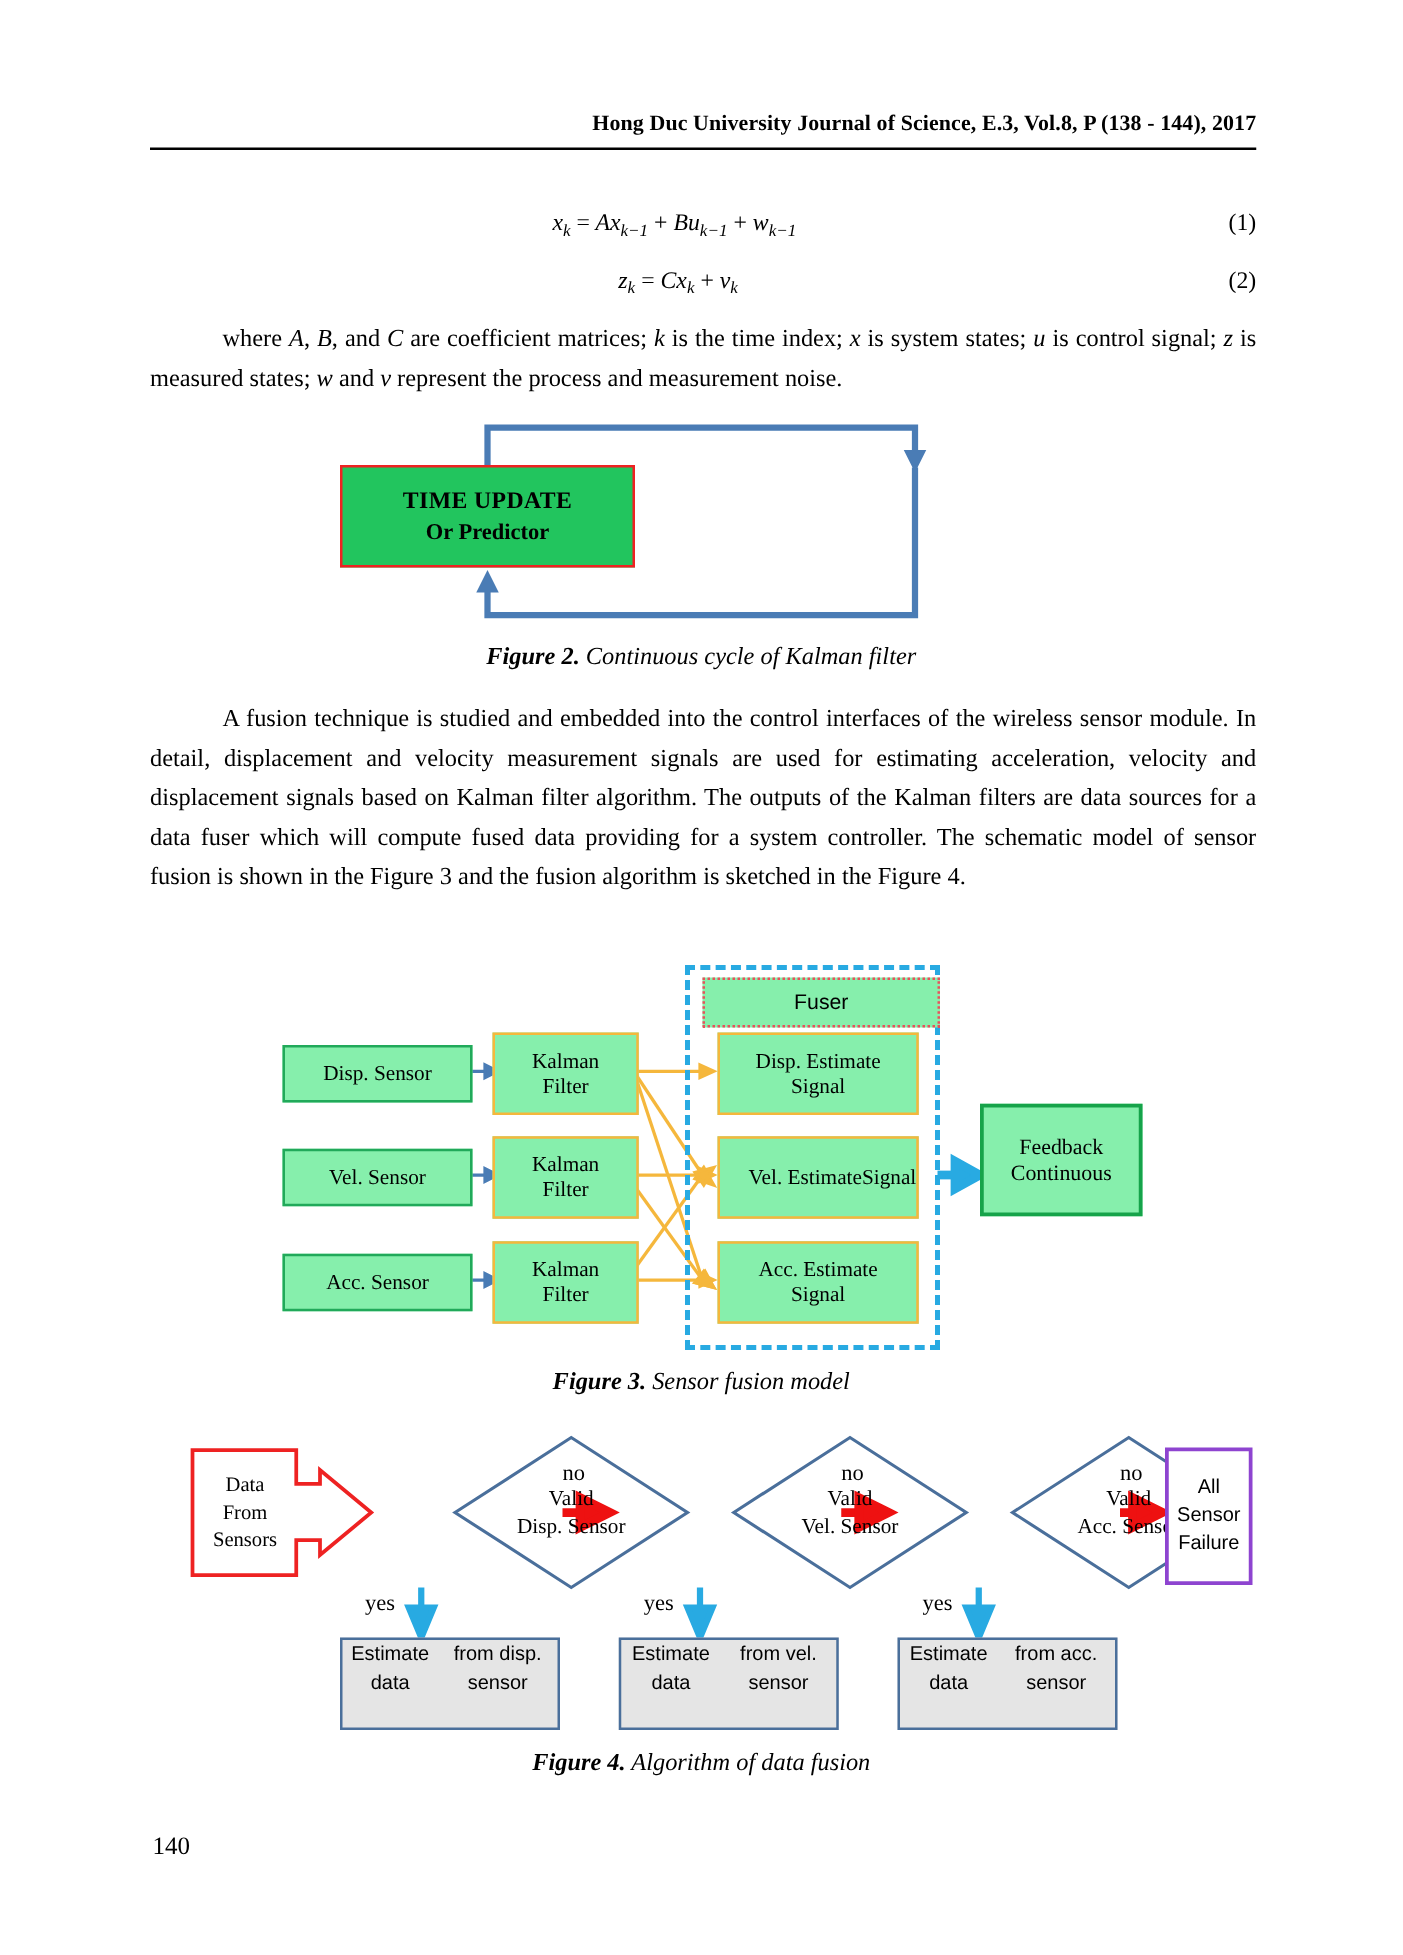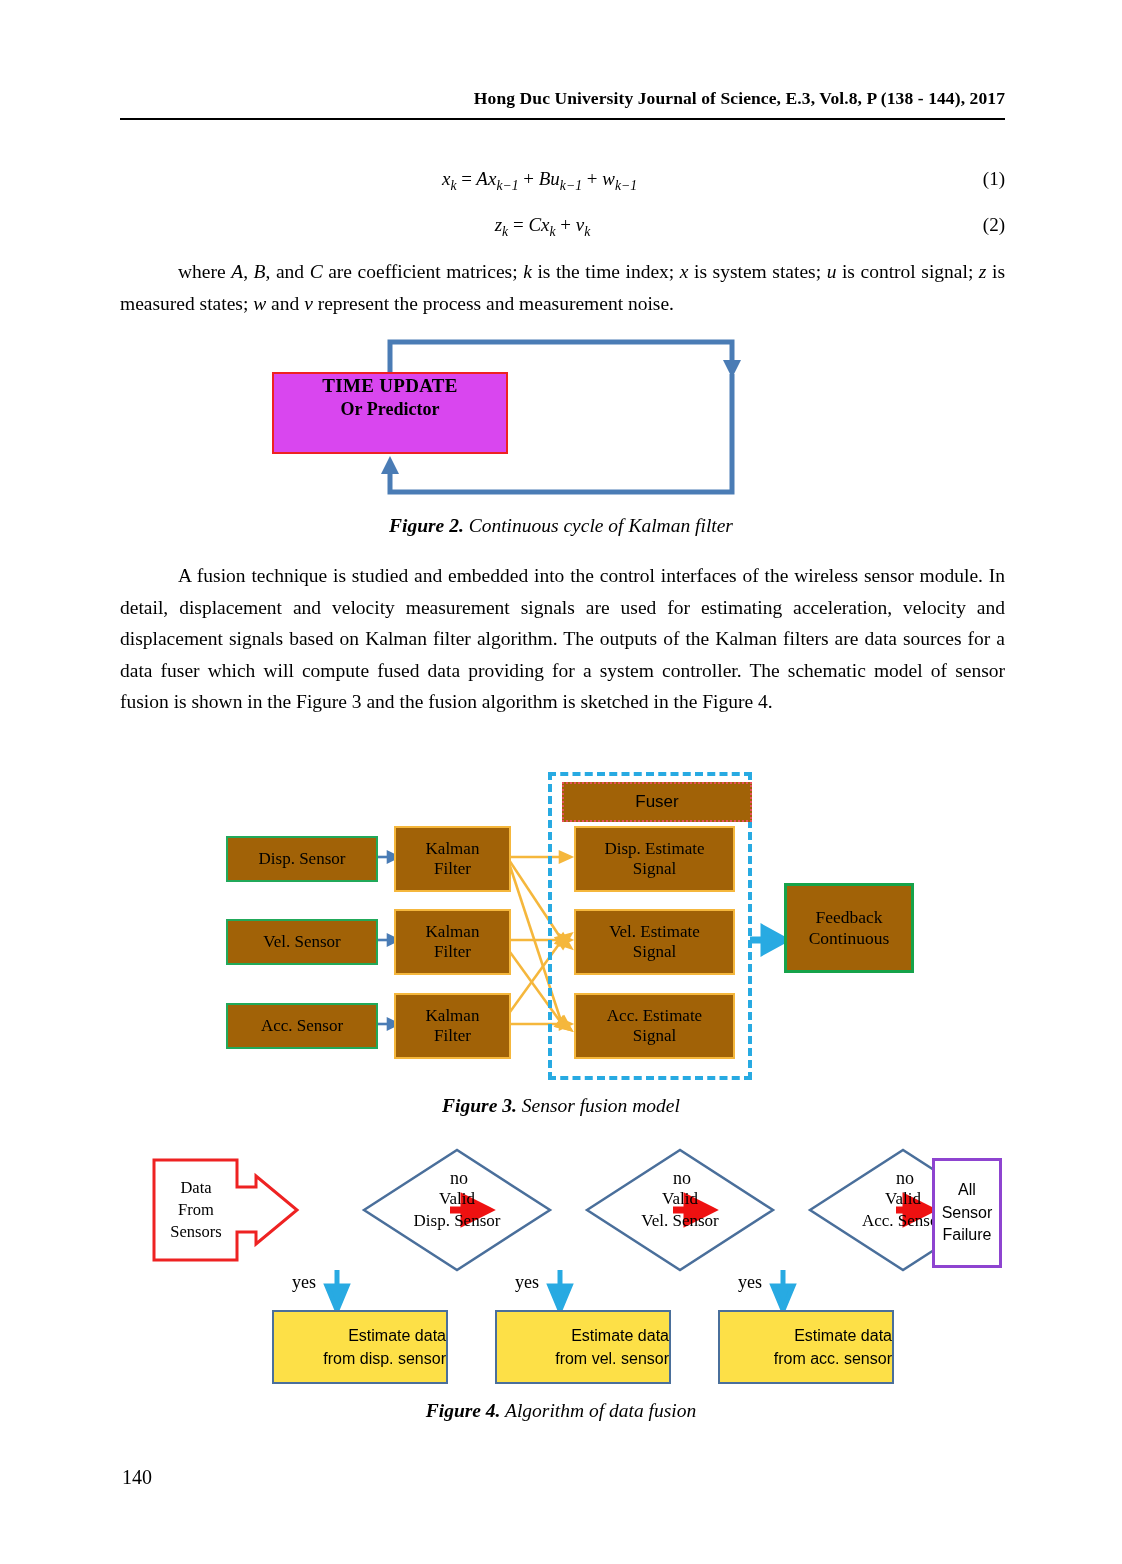--- a/index.html
+++ b/index.html
@@ -102,25 +102,25 @@
   #figure2 {
     position: absolute;
     left: 262px;
     top: 330px;
     width: 600px;
     height: 175px;
   }
   .f2-box {
     position: absolute;
     border: 2.5px solid #ee2222;
-    background: #d946ef;
+    background: #22c55e;
     display: flex;
     flex-direction: column;
     align-items: center;
-    justify-content: flex-start;
+    justify-content: center;
     font-family: "Liberation Serif", serif;
     font-weight: bold;
     line-height: 1.28;
     z-index: 3;
   }
   .f2-box .l1 { font-size: 19px; letter-spacing: 0.3px; }
   .f2-box .l2 { font-size: 18px; }
   #f2-time-update  { left: 10px;  top: 42px; width: 232px; height: 78px; }
   #f2-meas-update  { left: 344px; top: 42px; width: 248px; height: 78px; }
 
@@ -131,21 +131,21 @@
     top: 768px;
     width: 700px;
     height: 320px;
   }
   .f3-label {
     position: absolute;
     display: flex;
     align-items: center;
     justify-content: center;
     text-align: center;
-    background: #a16207;
+    background: #86efac;
     font-family: "Liberation Serif", serif;
     line-height: 1.2;
     z-index: 4;
   }
   .f3-green { border: 2.5px solid #21a95a; font-size: 17px; }
   .f3-green-thick { border: 3.5px solid #16a34a; font-size: 17.5px; }
   .f3-orange { border: 2.5px solid #f5b73c; font-size: 17px; }
   #f3-fuser {
     border: 2.5px dotted #e8515b;
     font-size: 17px;
@@ -180,24 +180,24 @@
     justify-content: center;
     text-align: left;
     font-family: "Liberation Serif", serif;
     font-size: 17px;
     line-height: 1.3;
     pointer-events: none;
   }
   .f4-estbox {
     position: absolute;
     border: 2.5px solid #4a6f9b;
-    background: #fde047;
-    display: flex;
-    flex-direction: column;
-    align-items: flex-end;
+    background: #e5e5e5;
+    display: flex;
+    flex-direction: row;
+    align-items: flex-start;
     justify-content: center;
     text-align: center;
     font-family: "Liberation Sans", sans-serif;
     font-size: 16px;
     line-height: 1.45;
     z-index: 3;
   }
   #f4-data-box {
     position: absolute;
     display: flex;
@@ -347,21 +347,21 @@
   </div>
 
   <div id="f3-fuser" class="f3-label" style="left:340px; top:14px; width:186px; height:36px;">
     <span>Fuser</span>
   </div>
 
   <div class="f3-label f3-orange" style="left:352px; top:58px; width:157px; height:62px; flex-direction:column;">
     <span>Disp. Estimate</span>
     <span>Signal</span>
   </div>
-  <div class="f3-label f3-orange" style="left:352px; top:141px; width:157px; height:62px; flex-direction:column;">
+  <div class="f3-label f3-orange" style="left:352px; top:141px; width:157px; height:62px; flex-direction:row;justify-content:flex-end;">
     <span>Vel. Estimate</span>
     <span>Signal</span>
   </div>
   <div class="f3-label f3-orange" style="left:352px; top:225px; width:157px; height:62px; flex-direction:column;">
     <span>Acc. Estimate</span>
     <span>Signal</span>
   </div>
 
   <div class="f3-label f3-green-thick" style="left:562px; top:115px; width:124px; height:84px; flex-direction:column;">
     <span>Feedback</span>

